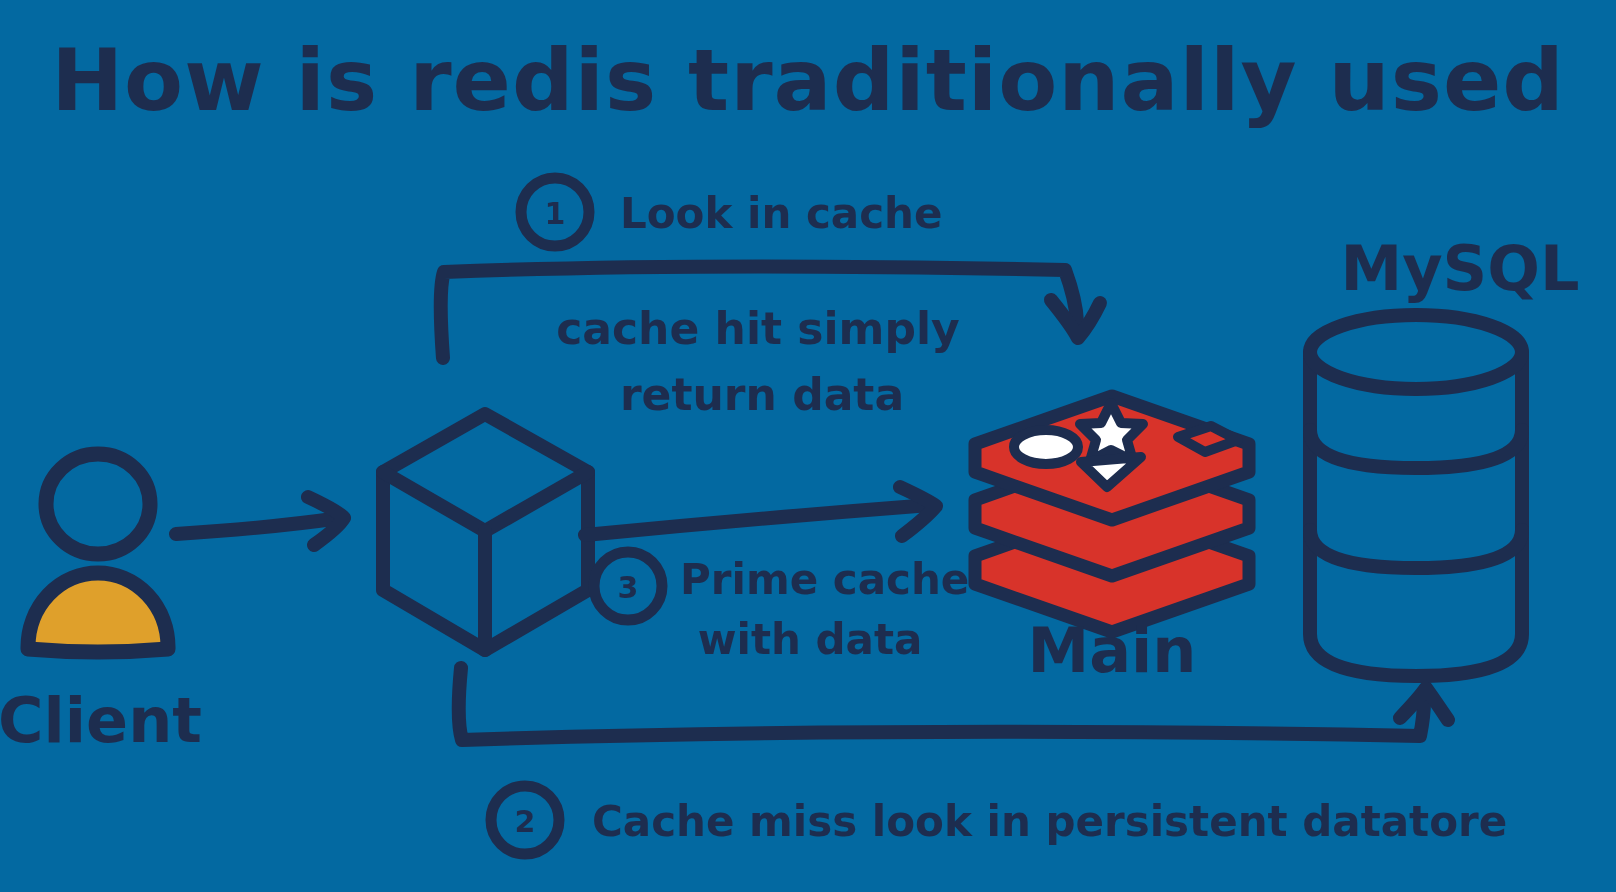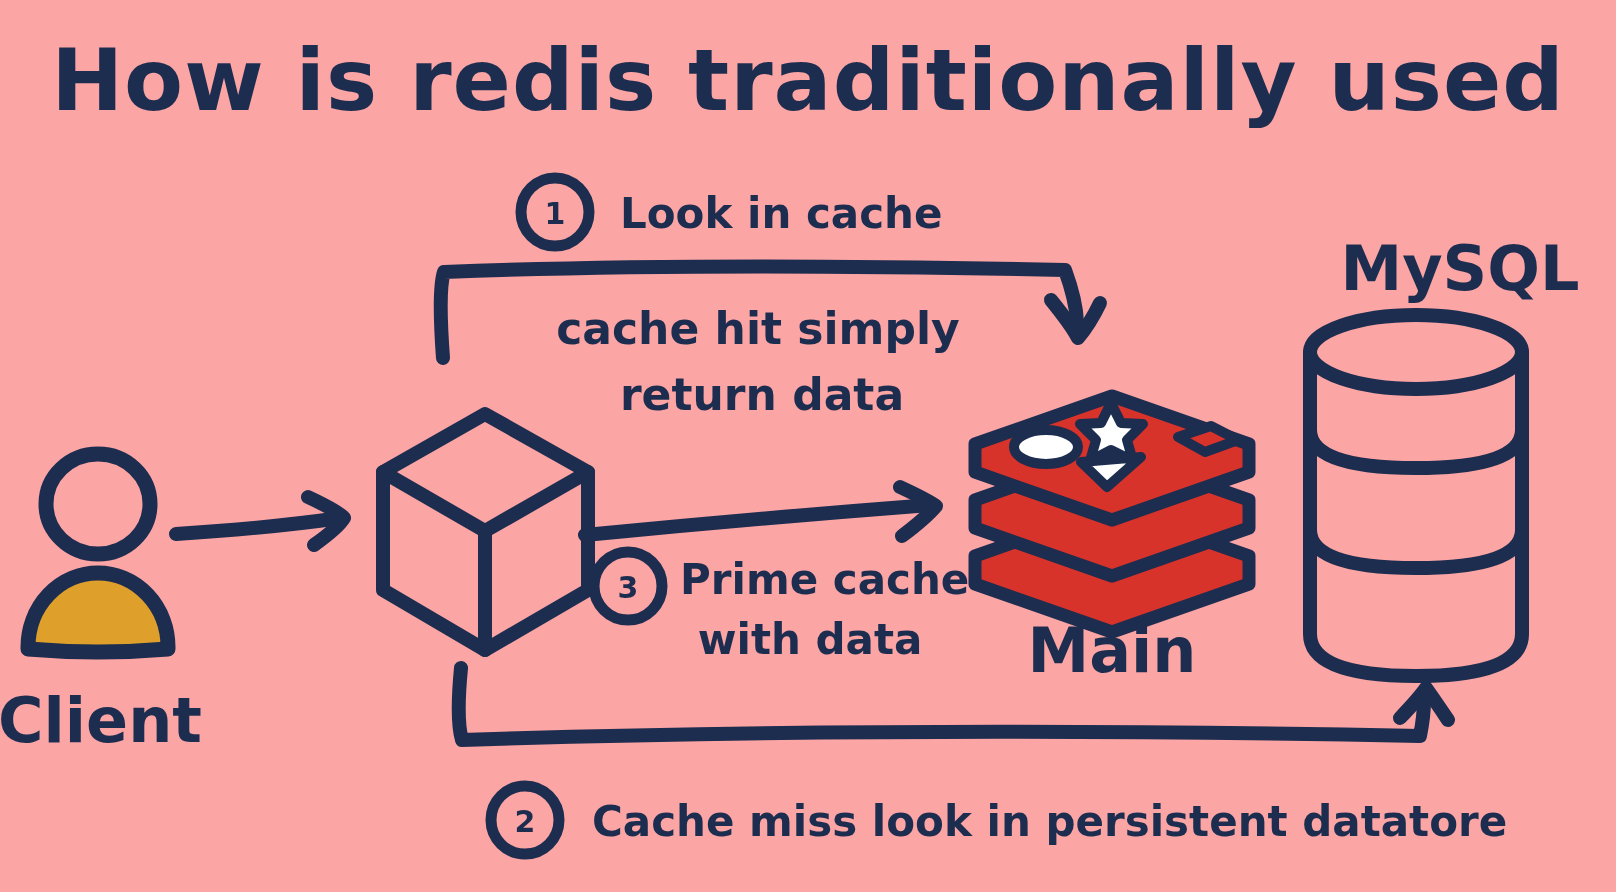--- a/index.html
+++ b/index.html
@@ -8,21 +8,21 @@
     padding: 0;
     background: #ffffff;
   }
   body {
     font-family: "DejaVu Sans", sans-serif;
   }
   #canvas {
     position: relative;
     width: 1616px;
     height: 892px;
-    background: #fca5a5;
+    background: #0369a1;
     overflow: hidden;
   }
   #canvas svg.layer {
     position: absolute;
     left: 0;
     top: 0;
     width: 1616px;
     height: 892px;
   }
   .hand {

